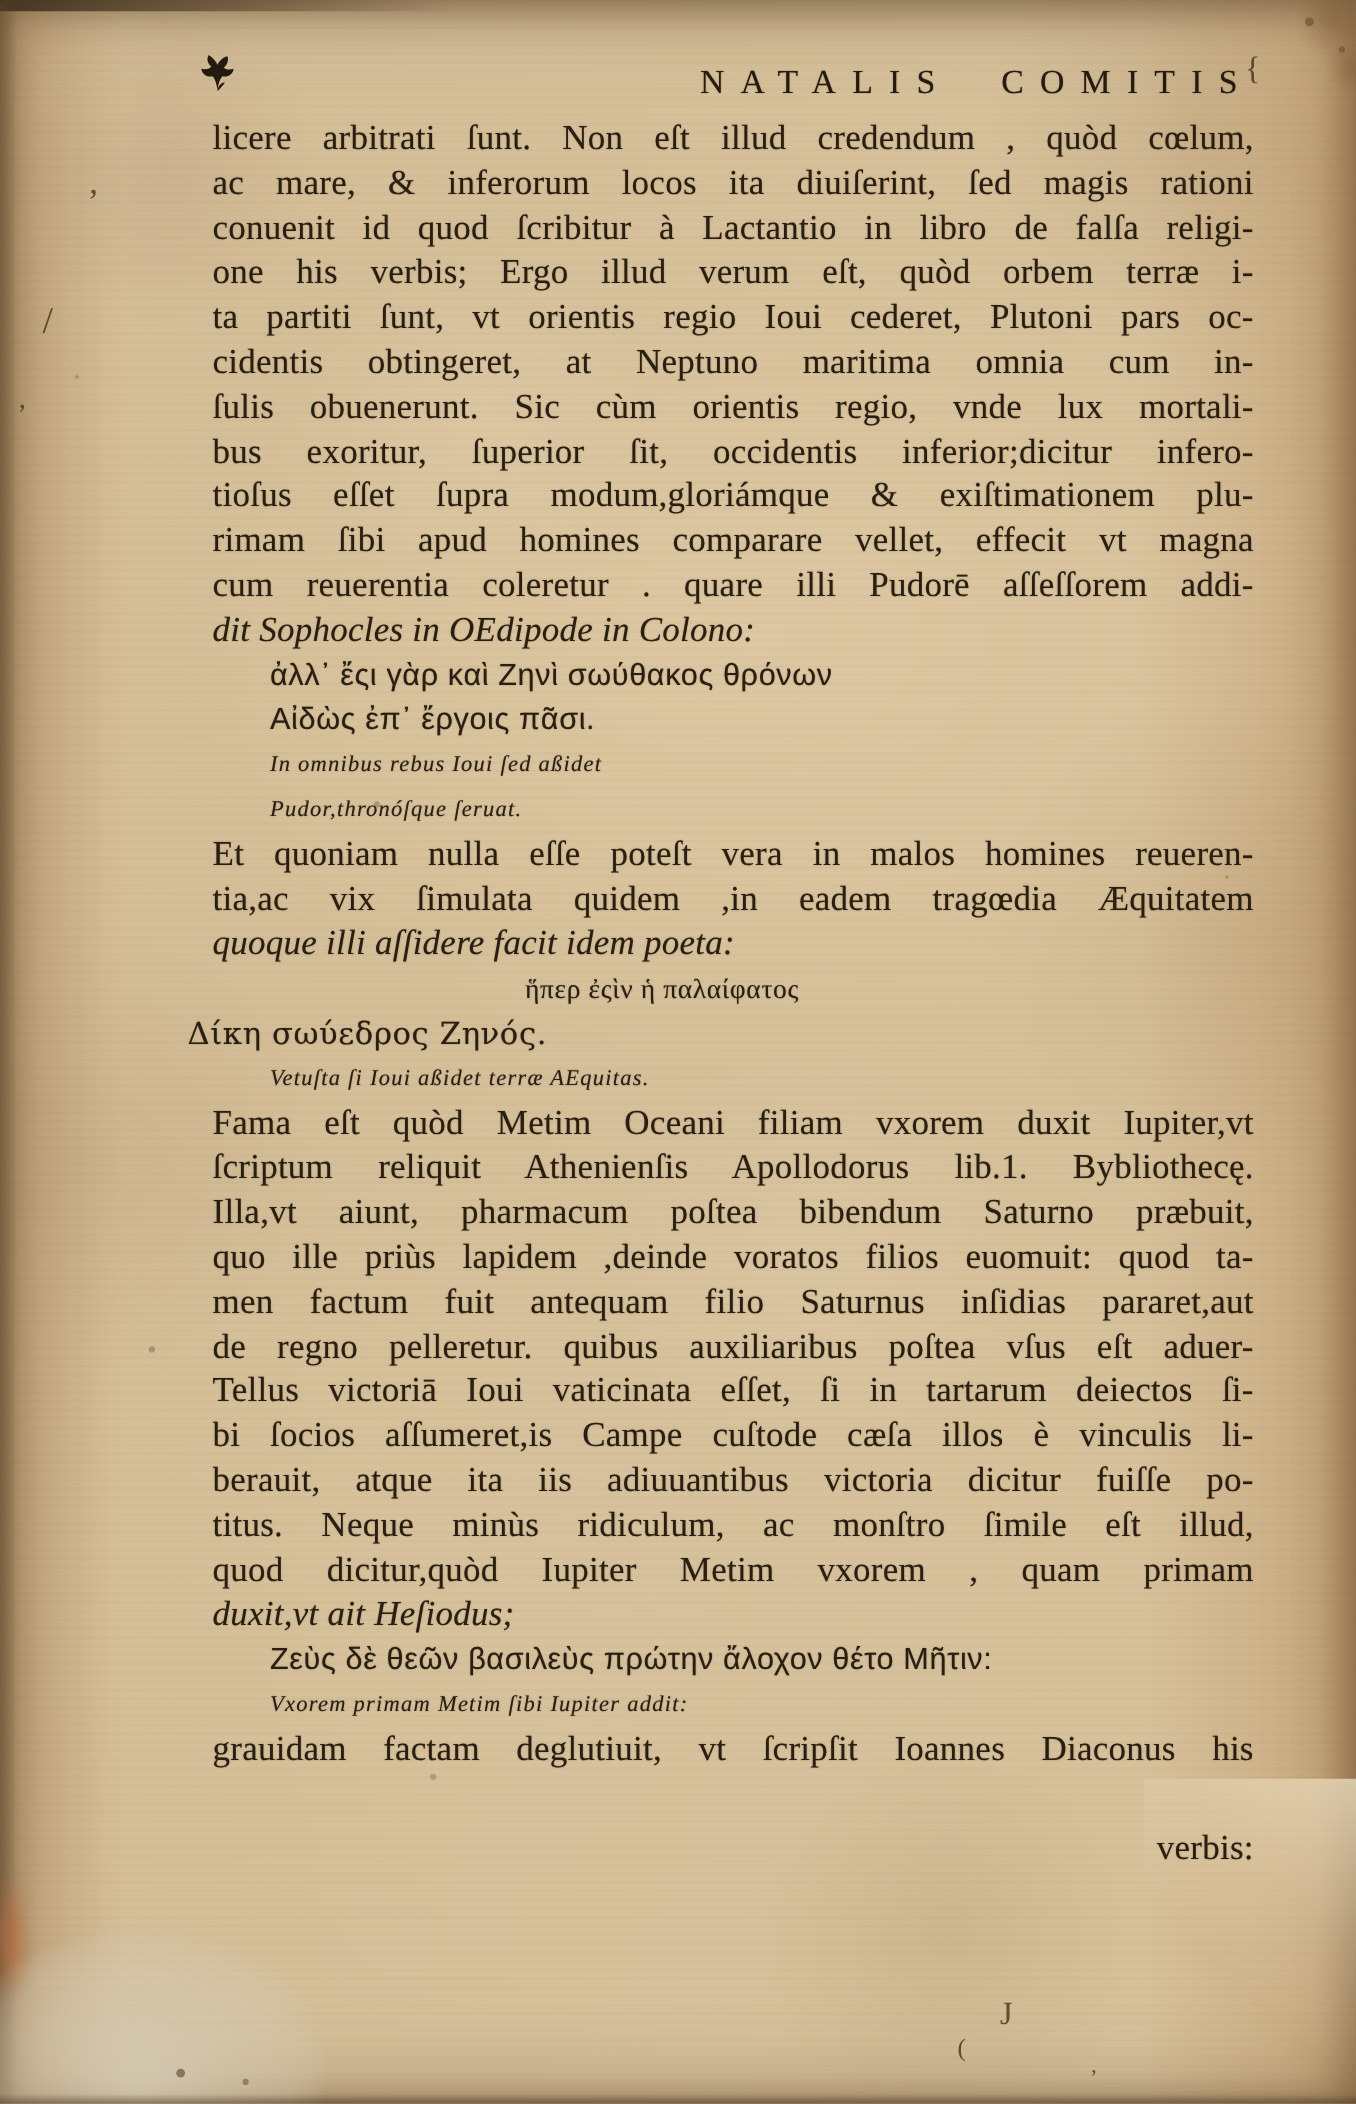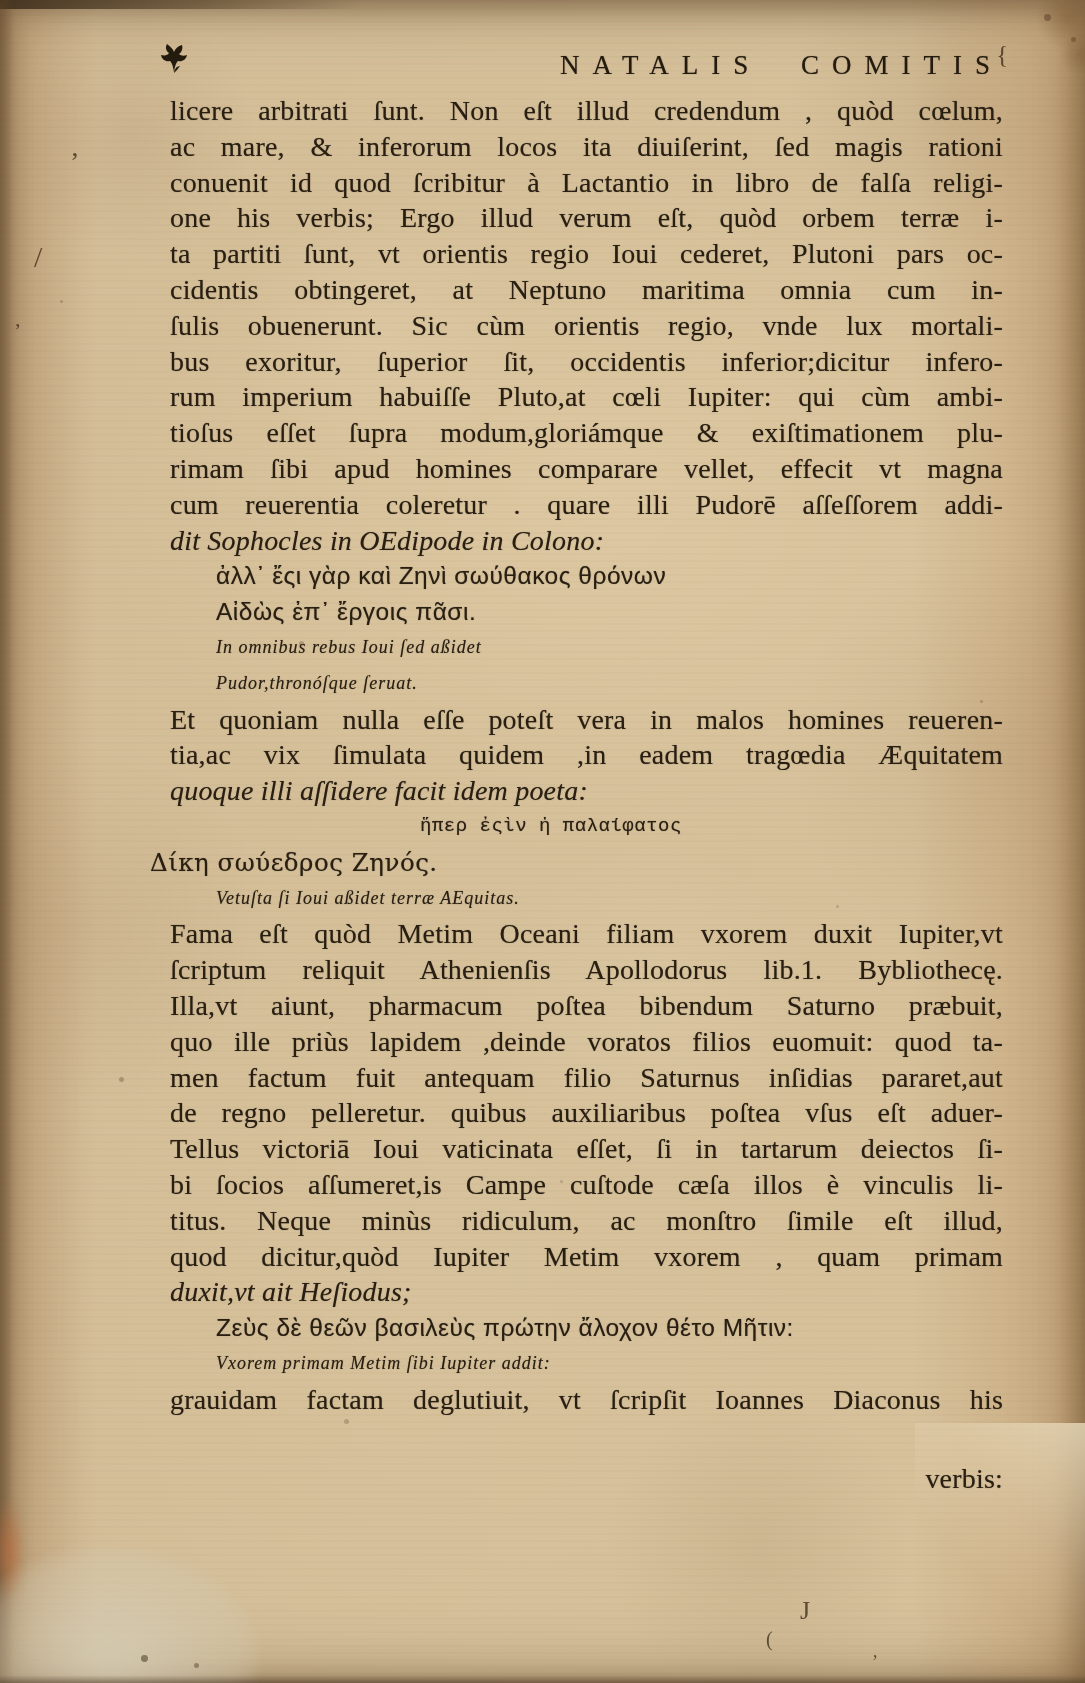--- a/index.html
+++ b/index.html
@@ -39,21 +39,21 @@
   }
   .textblock{position:absolute;left:170px;top:93px;width:833px;}
   .line{
     position:relative;height:35.8px;line-height:35.8px;overflow:hidden;
     font-size:28px;letter-spacing:.2px;
     text-shadow:0 0 1px rgba(45,33,18,.5);
   }
   .line.body-j{text-align:justify;text-align-last:justify;}
   .line.body-short{text-align:left;font-style:italic;}
   .line.greek{padding-left:46px;font-family:Liberation Sans, sans-serif;font-size:24.5px;letter-spacing:.5px;}
-  .line.greek-deep{padding-left:250px;font-family:Liberation Mono, monospace;font-size:19px;letter-spacing:.5px;}
+  .line.greek-deep{padding-left:250px;font-family:Liberation Serif, serif;font-size:22px;letter-spacing:.5px;}
   .line.greek-out{margin-left:-20px;font-family:"DejaVu Serif", serif;font-size:24.5px;letter-spacing:.5px;}
   .line.italic{padding-left:46px;font-style:italic;font-size:18px;letter-spacing:1px;}
   .line.catchword{text-align:right;margin-top:44px;}
   .margin-mark{position:absolute;color:rgba(62,46,26,.78);font-family:"Liberation Serif", serif;pointer-events:none;}
   
   .stain{position:absolute;pointer-events:none;}
   .stain-top-left-strip{left:0;top:0;width:360px;height:9px;
     background:linear-gradient(90deg, rgba(58,43,26,.85), rgba(74,56,34,.5) 55%, rgba(0,0,0,0));}
   .stain-left-edge{left:0;top:0;width:14px;height:100%;
     background:linear-gradient(90deg, rgba(94,70,42,.45), rgba(0,0,0,0));}
@@ -104,21 +104,20 @@
 
   <div class="textblock">
       <div class="line body-j">licere arbitrati ſunt. Non eſt illud credendum , quòd cœlum,</div>
       <div class="line body-j">ac mare, &amp; inferorum locos ita diuiſerint, ſed magis rationi</div>
       <div class="line body-j">conuenit id quod ſcribitur à Lactantio in libro de falſa religi-</div>
       <div class="line body-j">one his verbis; Ergo illud verum eſt, quòd orbem terræ i-</div>
       <div class="line body-j">ta partiti ſunt, vt orientis regio Ioui cederet, Plutoni pars oc-</div>
       <div class="line body-j">cidentis obtingeret, at Neptuno maritima omnia cum in-</div>
       <div class="line body-j">ſulis obuenerunt. Sic cùm orientis regio, vnde lux mortali-</div>
       <div class="line body-j">bus exoritur, ſuperior ſit, occidentis inferior;dicitur infero-</div>
-      <div class="line body-j">rum imperium habuiſſe Pluto,at cœli Iupiter: qui cùm ambi-</div>
       <div class="line body-j">tioſus eſſet ſupra modum,gloriámque &amp; exiſtimationem plu-</div>
       <div class="line body-j">rimam ſibi apud homines comparare vellet, effecit vt magna</div>
       <div class="line body-j">cum reuerentia coleretur . quare illi Pudorē aſſeſſorem addi-</div>
       <div class="line body-short">dit Sophocles in OEdipode in Colono:</div>
       <div class="line greek">ἀλλ᾽ ἔςι γὰρ καὶ Ζηνὶ σωύθακος θρόνων</div>
       <div class="line greek">Αἰδὼς ἐπ᾽ ἔργοις πᾶσι.</div>
       <div class="line italic">In omnibus rebus Ioui ſed aßidet</div>
       <div class="line italic">Pudor,thronóſque ſeruat.</div>
       <div class="line body-j">Et quoniam nulla eſſe poteſt vera in malos homines reueren-</div>
       <div class="line body-j">tia,ac vix ſimulata quidem ,in eadem tragœdia Æquitatem</div>
@@ -127,20 +126,21 @@
       <div class="line greek-out">Δίκη σωύεδρος Ζηνός.</div>
       <div class="line italic">Vetuſta ſi Ioui aßidet terræ AEquitas.</div>
       <div class="line body-j">Fama eſt quòd Metim Oceani filiam vxorem duxit Iupiter,vt</div>
       <div class="line body-j">ſcriptum reliquit Athenienſis Apollodorus lib.1. Bybliothecę.</div>
       <div class="line body-j">Illa,vt aiunt, pharmacum poſtea bibendum Saturno præbuit,</div>
       <div class="line body-j">quo ille priùs lapidem ,deinde voratos filios euomuit: quod ta-</div>
       <div class="line body-j">men factum fuit antequam filio Saturnus inſidias pararet,aut</div>
       <div class="line body-j">de regno pelleretur. quibus auxiliaribus poſtea vſus eſt aduer-</div>
       <div class="line body-j">Tellus victoriā Ioui vaticinata eſſet, ſi in tartarum deiectos ſi-</div>
       <div class="line body-j">bi ſocios aſſumeret,is Campe cuſtode cæſa illos è vinculis li-</div>
+      <div class="line body-j">berauit, atque ita iis adiuuantibus victoria dicitur fuiſſe po-</div>
       <div class="line body-j">titus.  Neque minùs ridiculum, ac monſtro ſimile eſt illud,</div>
       <div class="line body-j">quod dicitur,quòd Iupiter Metim vxorem , quam primam</div>
       <div class="line body-short">duxit,vt ait Heſiodus;</div>
       <div class="line greek">Ζεὺς δὲ θεῶν βασιλεὺς πρώτην ἄλοχον θέτο Μῆτιν:</div>
       <div class="line italic">Vxorem primam Metim ſibi Iupiter addit:</div>
       <div class="line body-j">grauidam factam deglutiuit, vt ſcripſit Ioannes Diaconus his</div>
       <div class="line catchword">verbis:</div>
     </div>
 
 <span class="margin-mark" style="left: 70px; top: 146px; font-size: 28px;">’</span>

